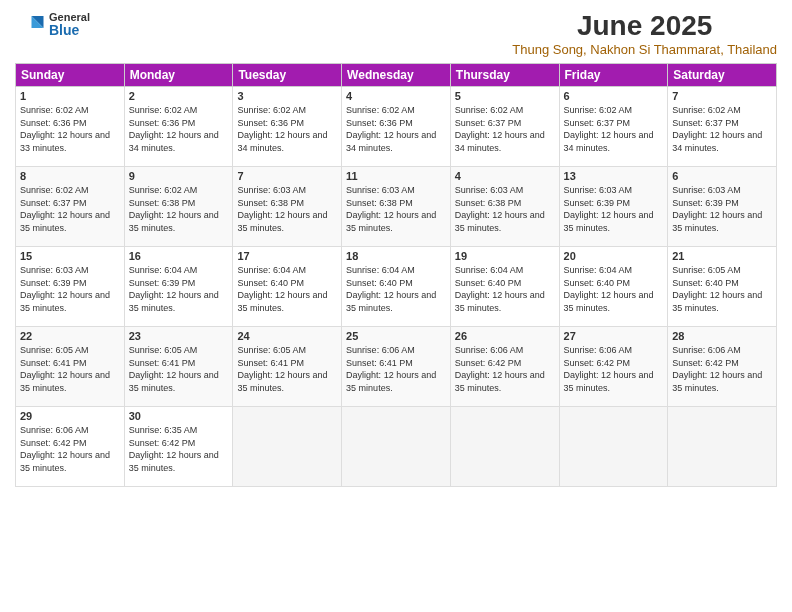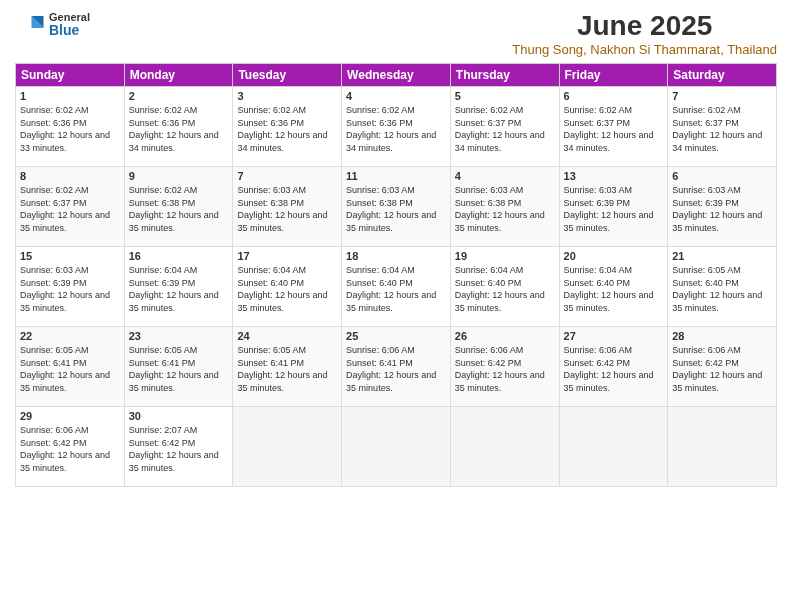--- a/index.html
+++ b/index.html
@@ -366,21 +366,21 @@
         <span class="day-num">29</span>
         <div class="day-info">
           <span>Sunrise: 6:06 AM</span><br>
           <span>Sunset: 6:42 PM</span><br>
           <span>Daylight: 12 hours and 35 minutes.</span>
         </div>
       </td>
           <td>
         <span class="day-num">30</span>
         <div class="day-info">
-          <span>Sunrise: 2:07 AM</span><br>
+          <span>Sunrise: 6:35 AM</span><br>
           <span>Sunset: 6:42 PM</span><br>
           <span>Daylight: 12 hours and 35 minutes.</span>
         </div>
       </td>
           <td class="empty"></td>
           <td class="empty"></td>
           <td class="empty"></td>
           <td class="empty"></td>
           <td class="empty"></td>
         </tr>

